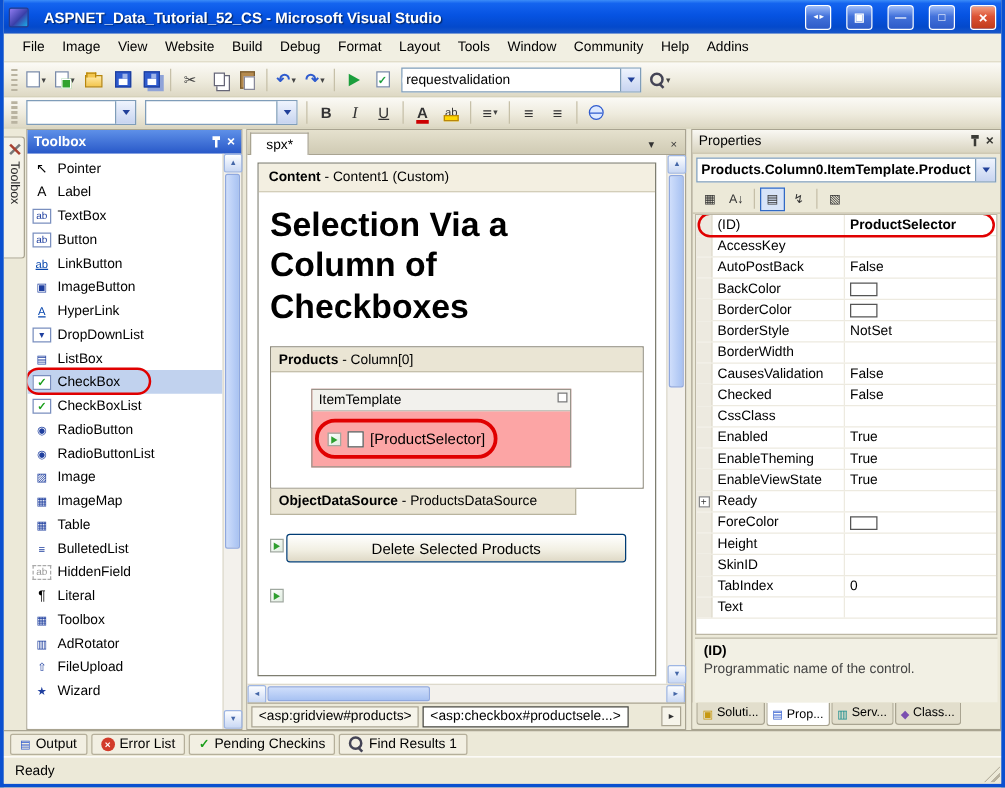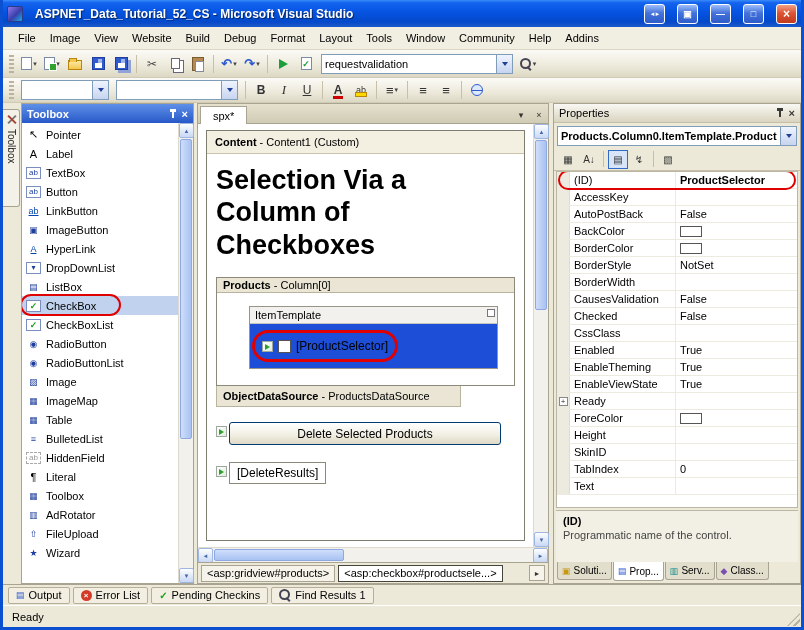--- a/index.html
+++ b/index.html
@@ -94,23 +94,23 @@
 .doc-btn{font-size:9px;color:#333;width:14px;text-align:center}
 .canvas-row{flex:1;display:flex;min-height:0}
 .canvas{flex:1;background:#fff;padding:6px 8px;overflow:hidden}
 .content-box{border:1px solid #7E7E70;height:100%;display:flex;flex-direction:column}
 .content-hdr{height:23px;flex:0 0 23px;background:#F3EFE1;border-bottom:1px solid #C9C3AC;display:flex;align-items:center;padding:0 8px;white-space:pre}
 .content-body{flex:1;padding:6px 9px;background:#fff;overflow:hidden}
 .bld{font-weight:bold}
 .heading{font-size:27px;font-weight:bold;line-height:1.2;margin:4px 0 16px;color:#000}
 .hl{display:block}
 .gridbox{border:1px solid #8C887A;margin-top:4px}
-.grid-hdr{height:15px;background:#EAE5D4;border-bottom:1px solid #B9B49E;display:flex;align-items:center;padding:4px 6px;white-space:pre}
+.grid-hdr{height:20px;background:#EAE5D4;border-bottom:1px solid #B9B49E;display:flex;align-items:center;padding:4px 6px;white-space:pre}
 .grid-body{padding:13px 10px 16px 32px;background:#fff}
-.itbox{width:249px;border:1px solid #98948A;position:relative;background:#1d4ed8}
+.itbox{width:208px;border:1px solid #98948A;position:relative;background:#fca5a5}
 .itbox-hdr{height:17px;background:#F2F1ED;border-bottom:1px solid #C4C4BC;padding:0 5px;display:flex;align-items:center}
 .handle{position:absolute;top:2px;right:2px;width:8px;height:8px;border:1px solid #777;background:#fff}
 .itbox-body{height:44px;display:flex;align-items:center;padding:0 10px}
 .ps-wrap{display:inline-flex;align-items:center;gap:5px;position:relative;padding:2px}
 .marker{width:11px;height:11px;border:1px solid #9FA89F;background:linear-gradient(135deg,#FFF,#DFEDDF);position:relative;flex:0 0 11px;display:inline-block}
 .marker:after{content:"";position:absolute;left:2px;top:2px;width:0;height:0;border-left:5px solid #2E9E2E;border-top:3px solid transparent;border-bottom:3px solid transparent}
 .cb{width:13px;height:13px;border:1px solid #555;background:#fff;flex:0 0 13px;display:inline-block}
 .ps-label{font-size:12px}
 .ods{width:82%;height:21px;background:#EAE5D4;border:1px solid #B9B49E;border-top:none;display:flex;align-items:center;padding:0 6px;white-space:pre}
 .btnrow{margin-top:15px;position:relative;padding-left:13px}
@@ -470,21 +470,20 @@
                   </div>
                 </div>
               </div>
               <div class="ods"><span class="bld">ObjectDataSource</span><span> - ProductsDataSource</span></div>
               <div class="btnrow">
                 <span class="marker m-abs"></span>
                 <button class="xp-btn">Delete Selected Products</button>
               </div>
               <div class="resrow">
                 <span class="marker m-abs"></span>
-                <span class="res-box">[DeleteResults]</span>
               </div>
             </div>
           </div>
         </div>
         <div class="vscroll">
           <span class="sb-btn">▲</span>
           <span class="sb-thumb v2"></span>
           <span class="sb-fill"></span>
           <span class="sb-btn">▼</span>
         </div>

